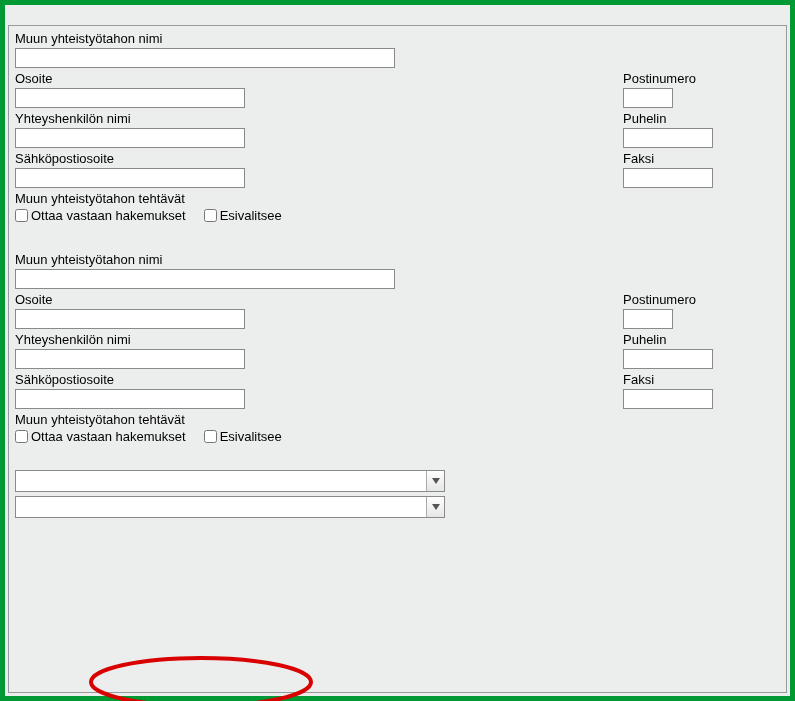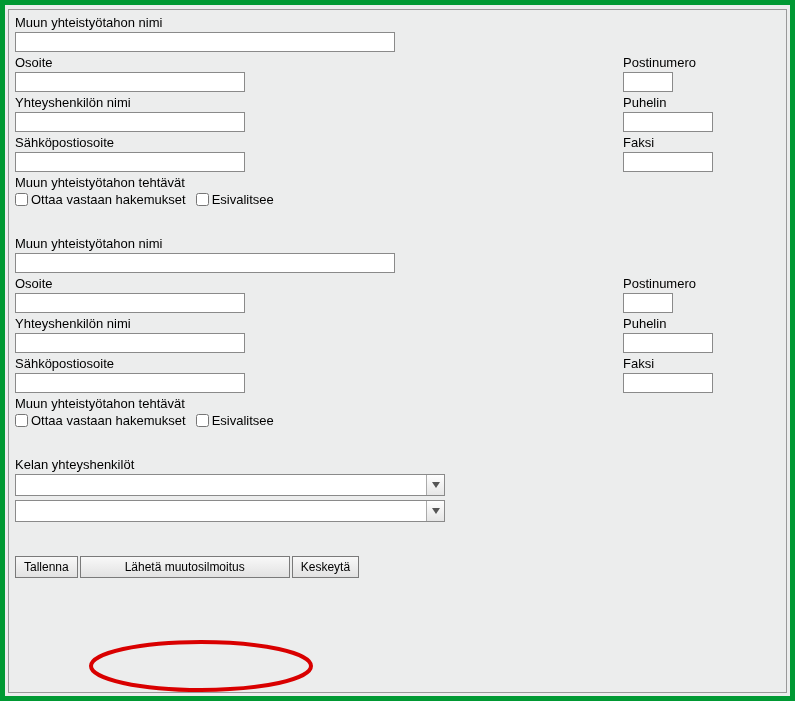--- a/index.html
+++ b/index.html
@@ -8,21 +8,21 @@
     padding: 0;
     font-family: Arial, Helvetica, sans-serif;
     font-size: 13px;
     background: #fff;
   }
   .outer {
     width: 795px;
     height: 701px;
     border: 5px solid #009933;
     background: #eceded;
-    padding: 4px 3px 3px 3px;
+    padding: 20px 3px 3px 3px;
     position: relative;
   }
   .form-area {
     width: 100%;
     height: 100%;
     border: 1px solid #999;
     background: #eceded;
     padding: 2px 6px;
     position: relative;
   }
@@ -46,21 +46,21 @@
     font-size: 13px;
     padding: 1px 3px;
   }
   .w-wide { width: 380px; }
   .w-med  { width: 230px; }
   .w-post { width: 50px; }
   .w-phone{ width: 90px; }
   .checks {
     margin-top: 2px;
     display: flex;
-    gap: 10px;
+    gap: 18px;
     align-items: flex-start;
   }
   .checks label {
     display: flex;
     align-items: center;
     gap: 3px;
     font-size: 13px;
   }
   input[type="checkbox"] {
     width: 13px; height: 13px;
@@ -210,44 +210,38 @@
       </label>
       <label>
         <input type="checkbox" style="">
         <span>Esivalitsee</span>
       </label>
     </div>
 
     <div class="spacer26"></div>
 
     
-    <div class="label">Kelan yhteyshenkilöt</div>
     <div class="select-row">
       <div class="sel-text"></div>
       <div class="sel-btn">
         <svg viewBox="0 0 8 6">
             <polygon points="0,0 8,0 4,6" fill="#555"></polygon>
           </svg>
       </div>
     </div>
     <div class="select-row">
       <div class="sel-text"></div>
       <div class="sel-btn">
         <svg viewBox="0 0 8 6">
             <polygon points="0,0 8,0 4,6" fill="#555"></polygon>
           </svg>
       </div>
     </div>
 
     
-    <div class="button-bar">
-      <button class="btn">Tallenna</button>
-      <button class="btn wide">Lähetä muutosilmoitus</button>
-      <button class="btn">Keskeytä</button>
-    </div>
 
     
     <svg class="ellipse" style="left:77px; top:627px; width:230px; height:58px;">
       <ellipse cx="115" cy="29" rx="110" ry="24" fill="none" stroke="#d90000" stroke-width="4"></ellipse>
     </svg>
 
   </div>
 </div>
 
 </body></html>

